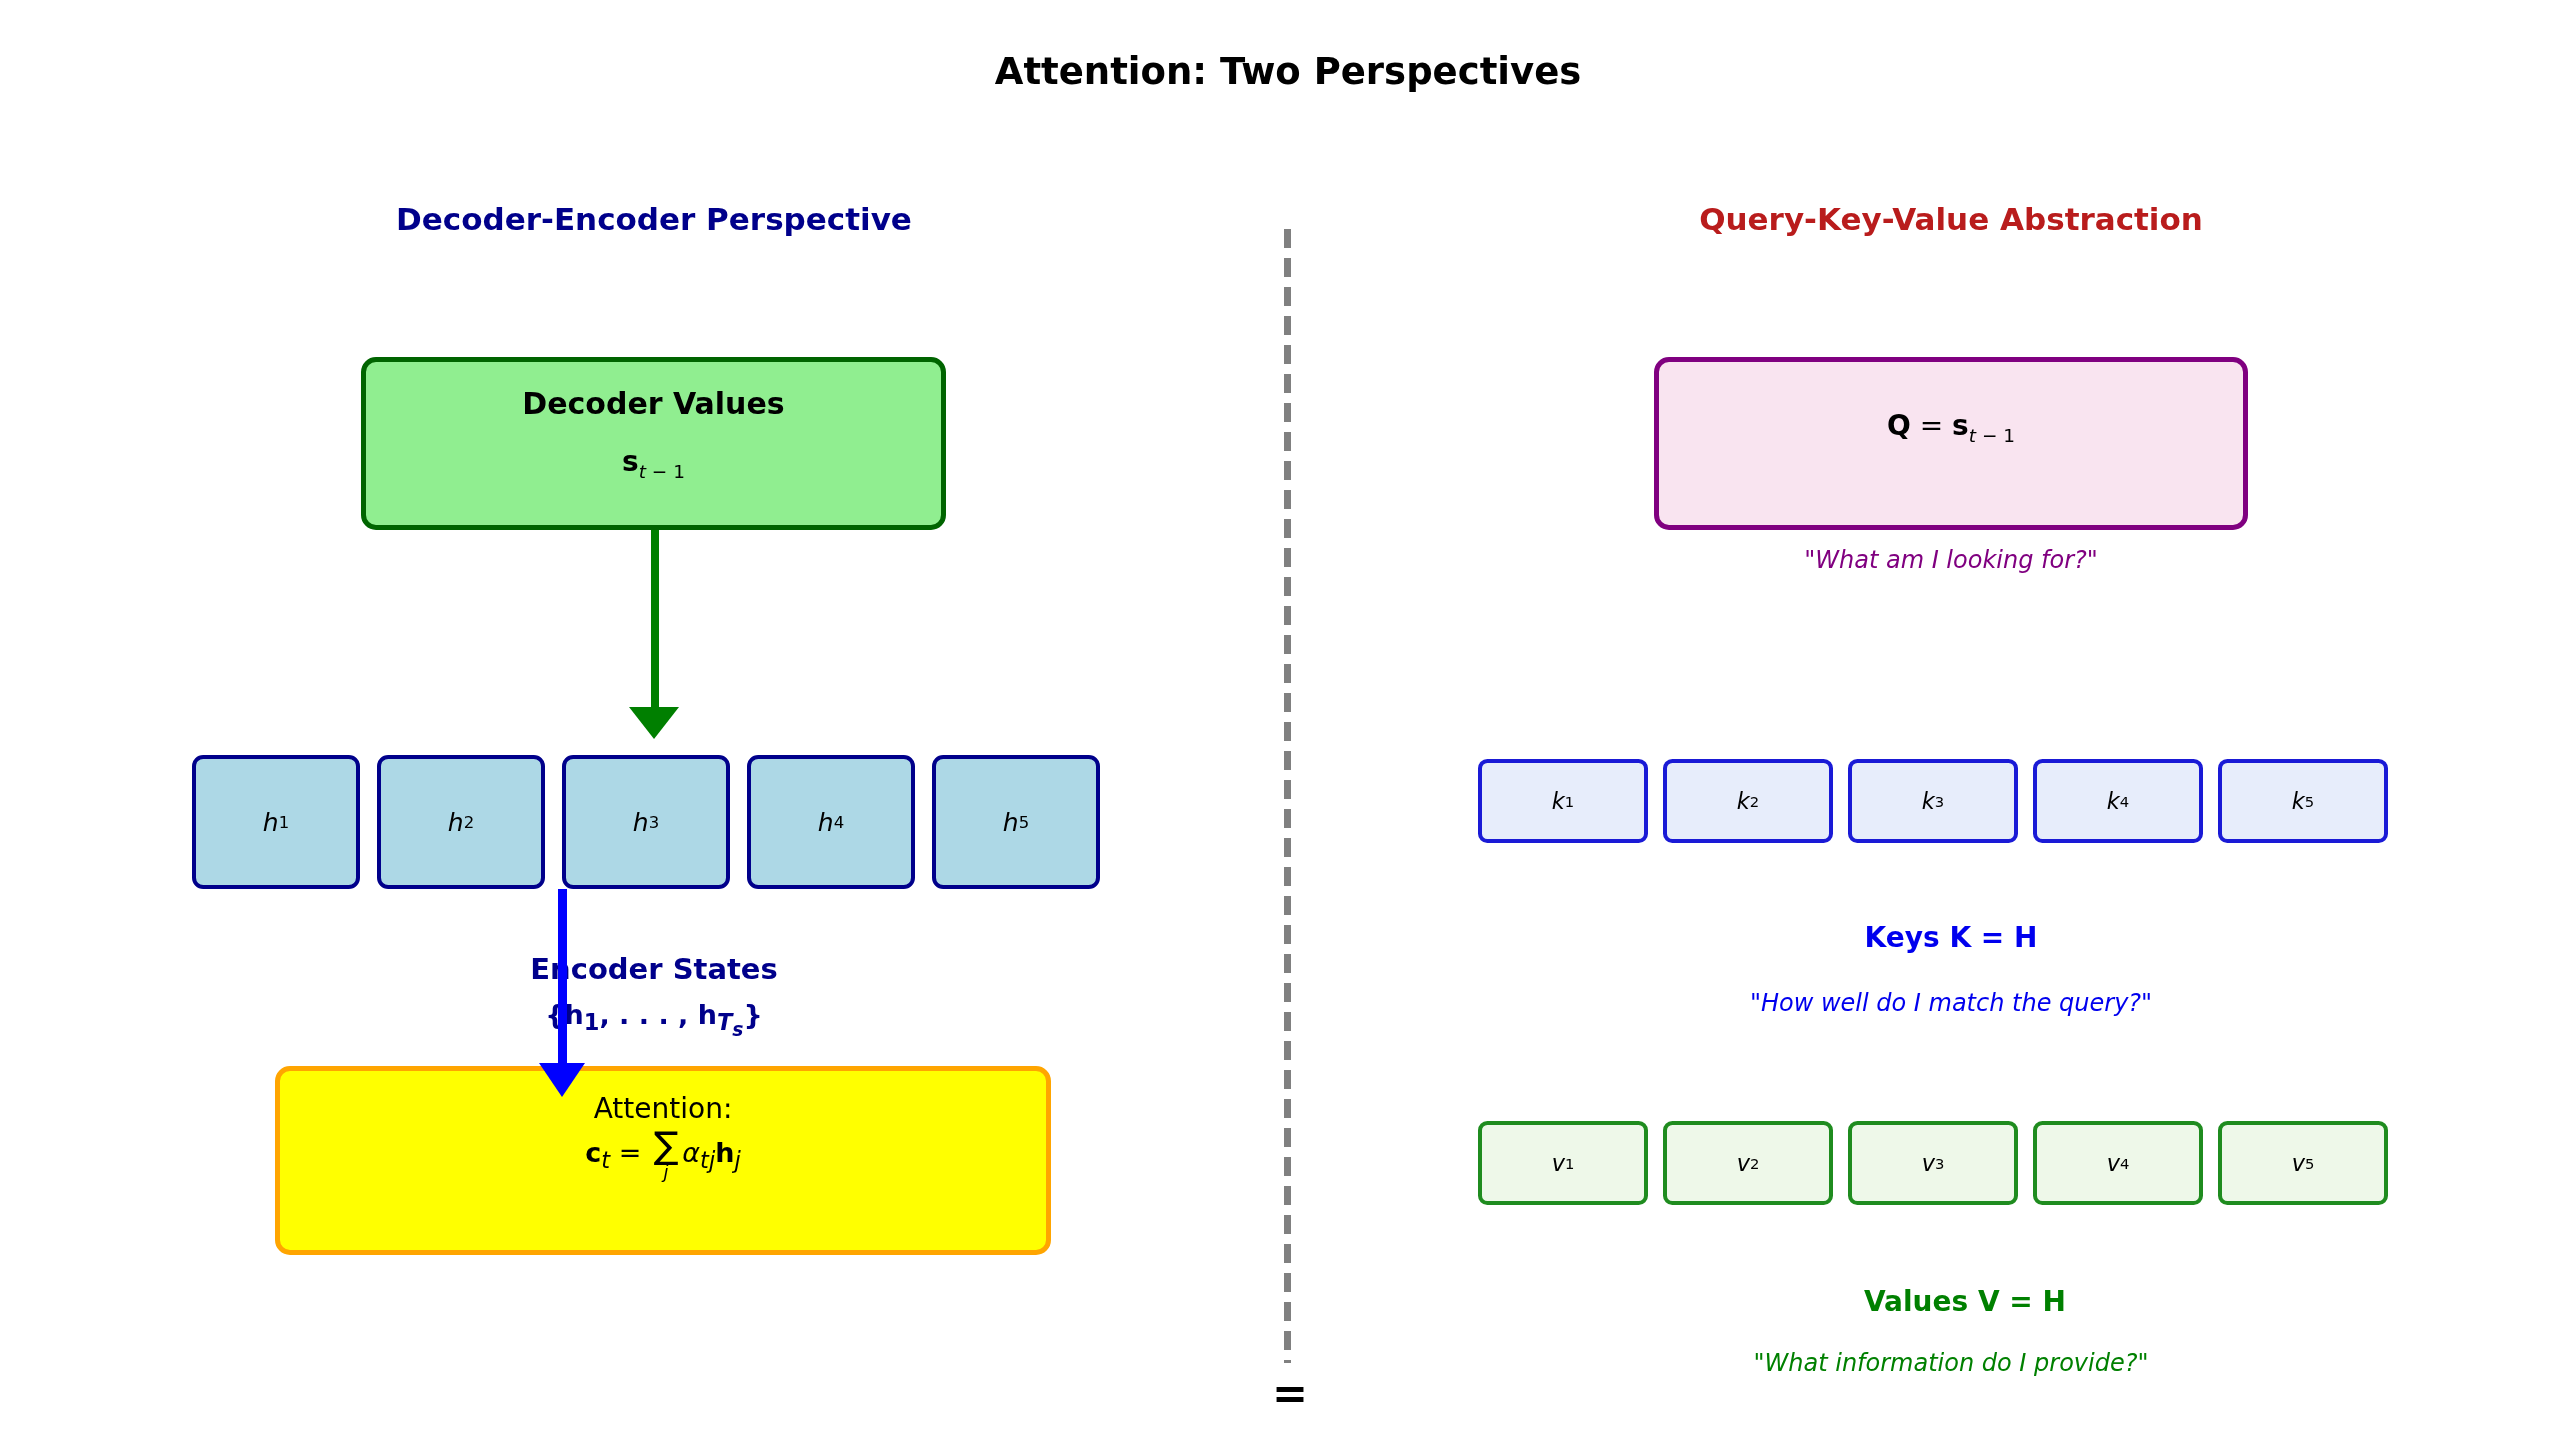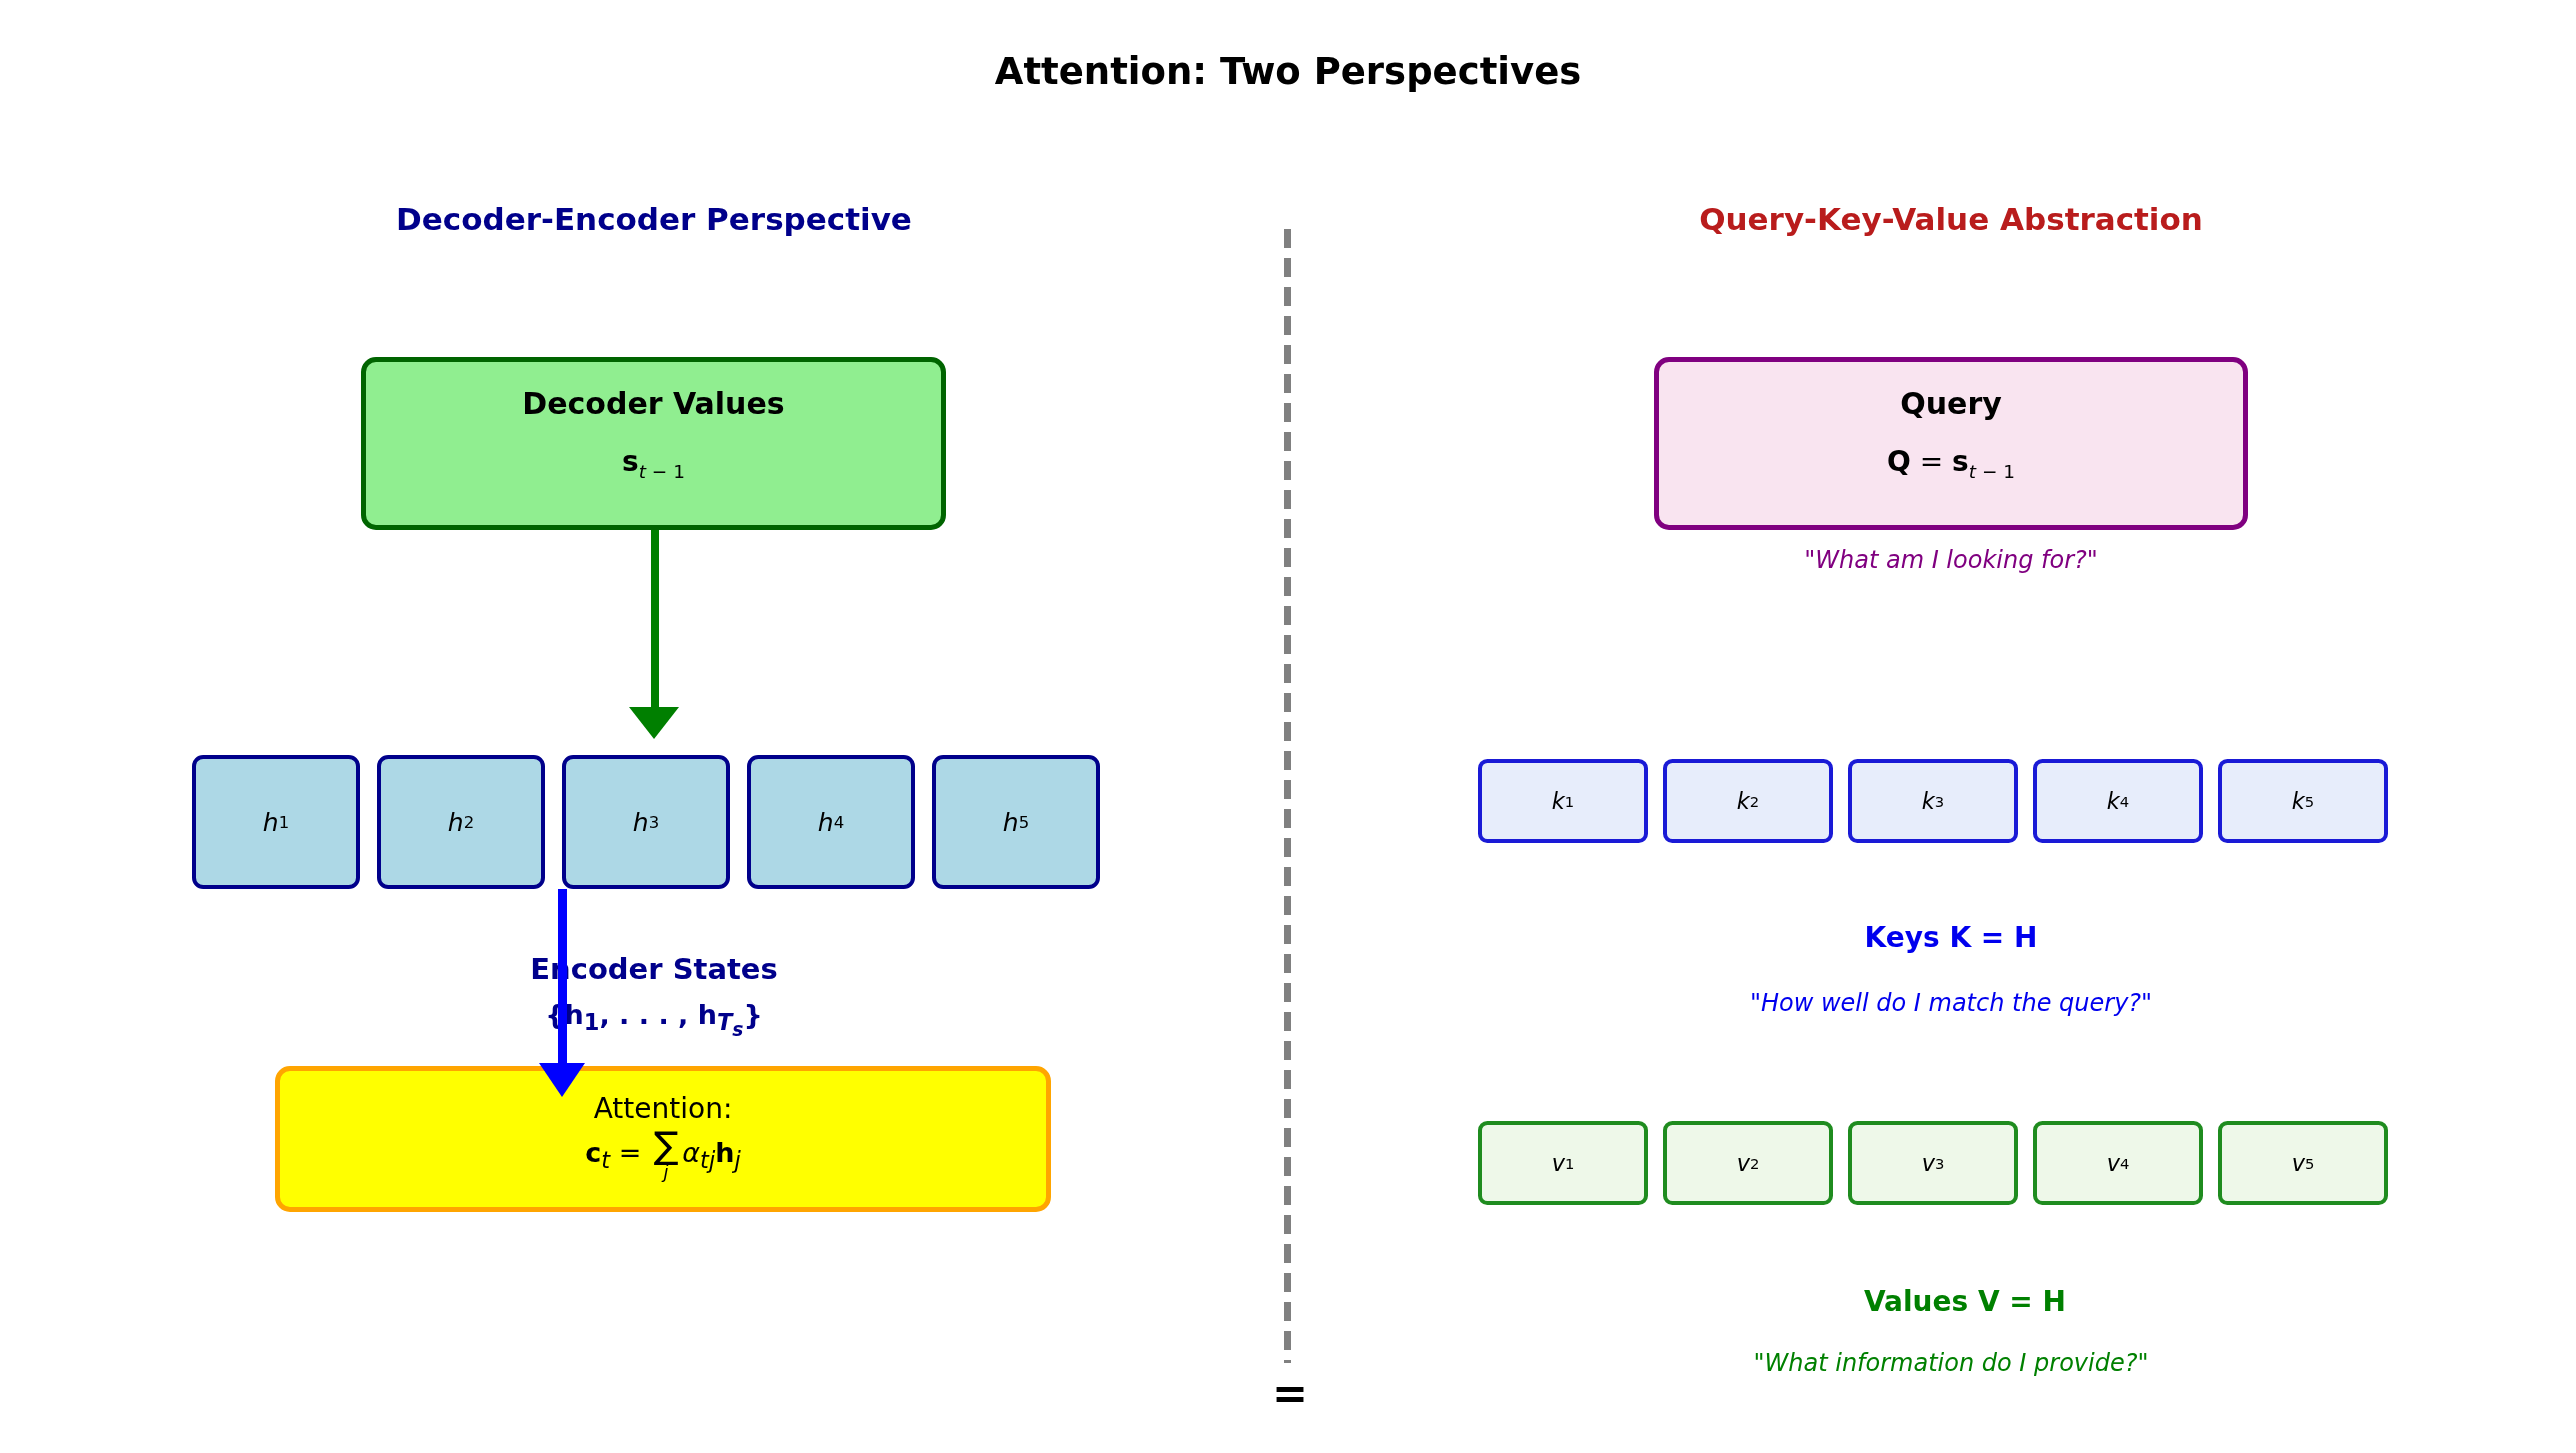--- a/index.html
+++ b/index.html
@@ -120,35 +120,34 @@
   <div class="cell hcell" style="left:932px; top:755px; width:168px; height:134px;">
       <span class="it">h</span>
       <sub>5</sub>
     </div>
 
   <div class="cx enc-label" style="left:654px; top:952px;">
     <div class="enc-line1">Encoder States</div>
     <div class="enc-line2"><span>{</span><b>h</b><sub>1</sub><span>, . . . , </span><b>h</b><sub><span class="it">T</span><sub class="it">s</sub></sub><span>}</span></div>
   </div>
 
-  <div class="panel-box attention-box" style="left:275px; top:1066px; width:776px; height:146px;">
+  <div class="panel-box attention-box" style="left:275px; top:1066px; width:776px; height:189px;">
     <div class="att-label">Attention:</div>
     <div class="att-formula"><b>c</b><sub class="it">t</sub><span> = </span><span class="sum-stack">
           <span class="sum-glyph">∑</span>
           <span class="sum-j">j</span>
         </span><span class="it">α</span><sub class="it">tj</sub><b>h</b><sub class="it">j</sub></div>
   </div>
 
   <div class="shaft" style="left:558px; top:889px; width:9.3px; height:176px; background:#0000FF;"></div>
   <div class="tri" style="left:539px; top:1063px; border-left:23.4px solid transparent; border-right:23.4px solid transparent; border-top:34px solid #0000FF;"></div>
 
   <div class="cx panel-heading heading-right" style="left:1951px; top:201px;">Query-Key-Value Abstraction</div>
 
   <div class="panel-box query-box" style="left:1654px; top:357px; width:594px; height:173px;">
-    <div class="box-title">Query</div>
     <div class="box-math"><b>Q</b><span> = </span><b>s</b><sub><span class="it">t</span><span> − 1</span></sub></div>
   </div>
   <div class="cx quote quote-purple" style="left:1951px; top:546px;">"What am I looking for?"</div>
 
   <div class="cell kcell" style="left:1478px; top:759px; width:170px; height:84px;">
       <span class="it">k</span>
       <sub>1</sub>
     </div>
   <div class="cell kcell" style="left:1663px; top:759px; width:170px; height:84px;">
       <span class="it">k</span>

